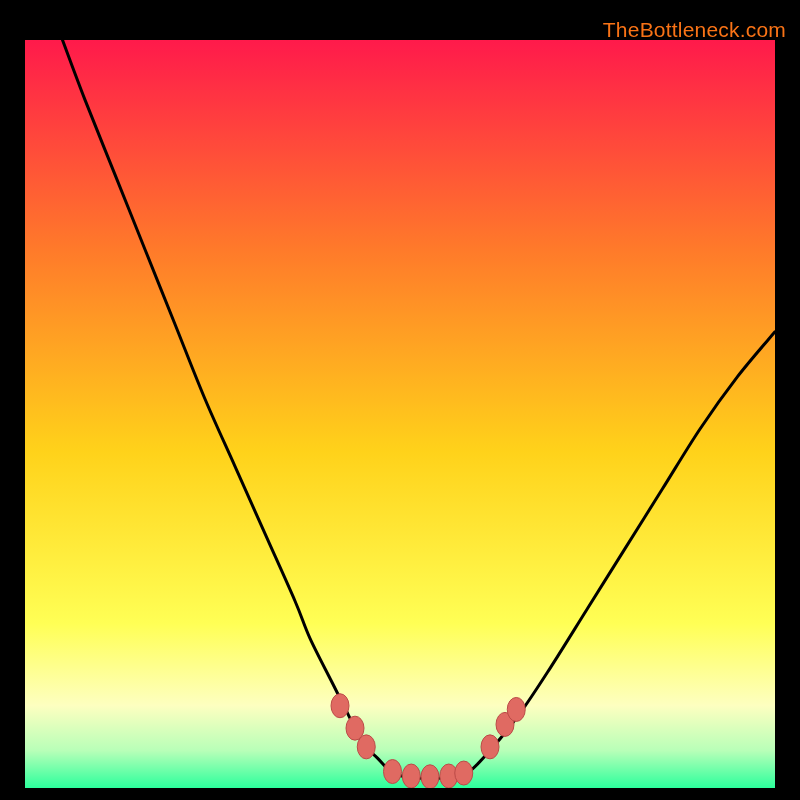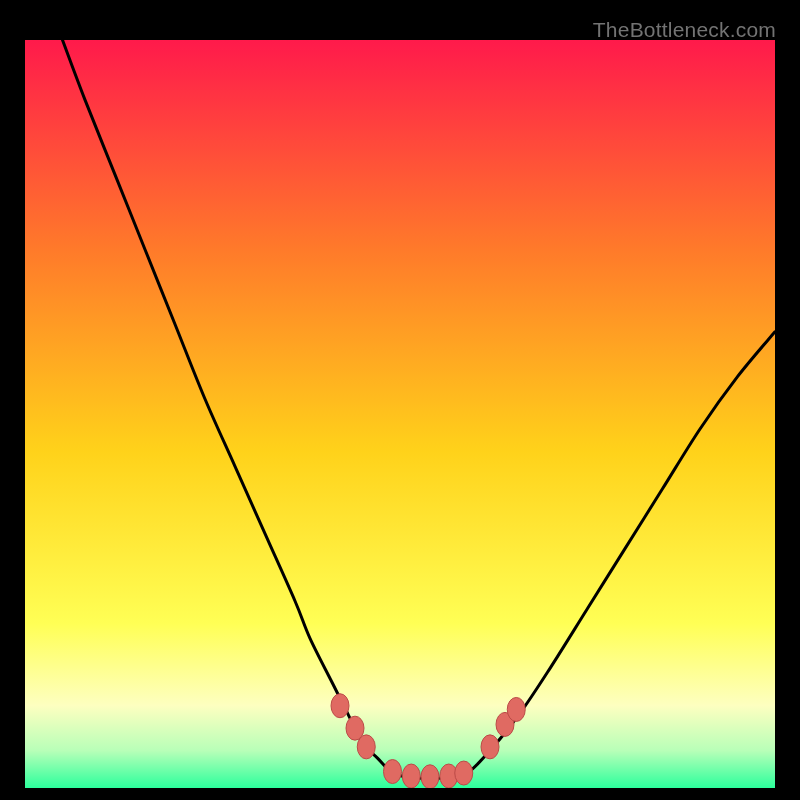--- a/index.html
+++ b/index.html
@@ -23,22 +23,22 @@
     position: absolute;
     left: 13px;
     top: 28px;
     width: 750px;
     height: 748px;
     
   }
   .watermark {
     position: absolute;
     top: 6px;
-    right: 12px;
-    color: #737373;
+    right: 2px;
+    color: #f97316;
     font-size: 21px;
     font-weight: 500;
     letter-spacing: 0.2px;
   }
   svg {
     display: block;
   }
 </style>
 </head>
 <body>

